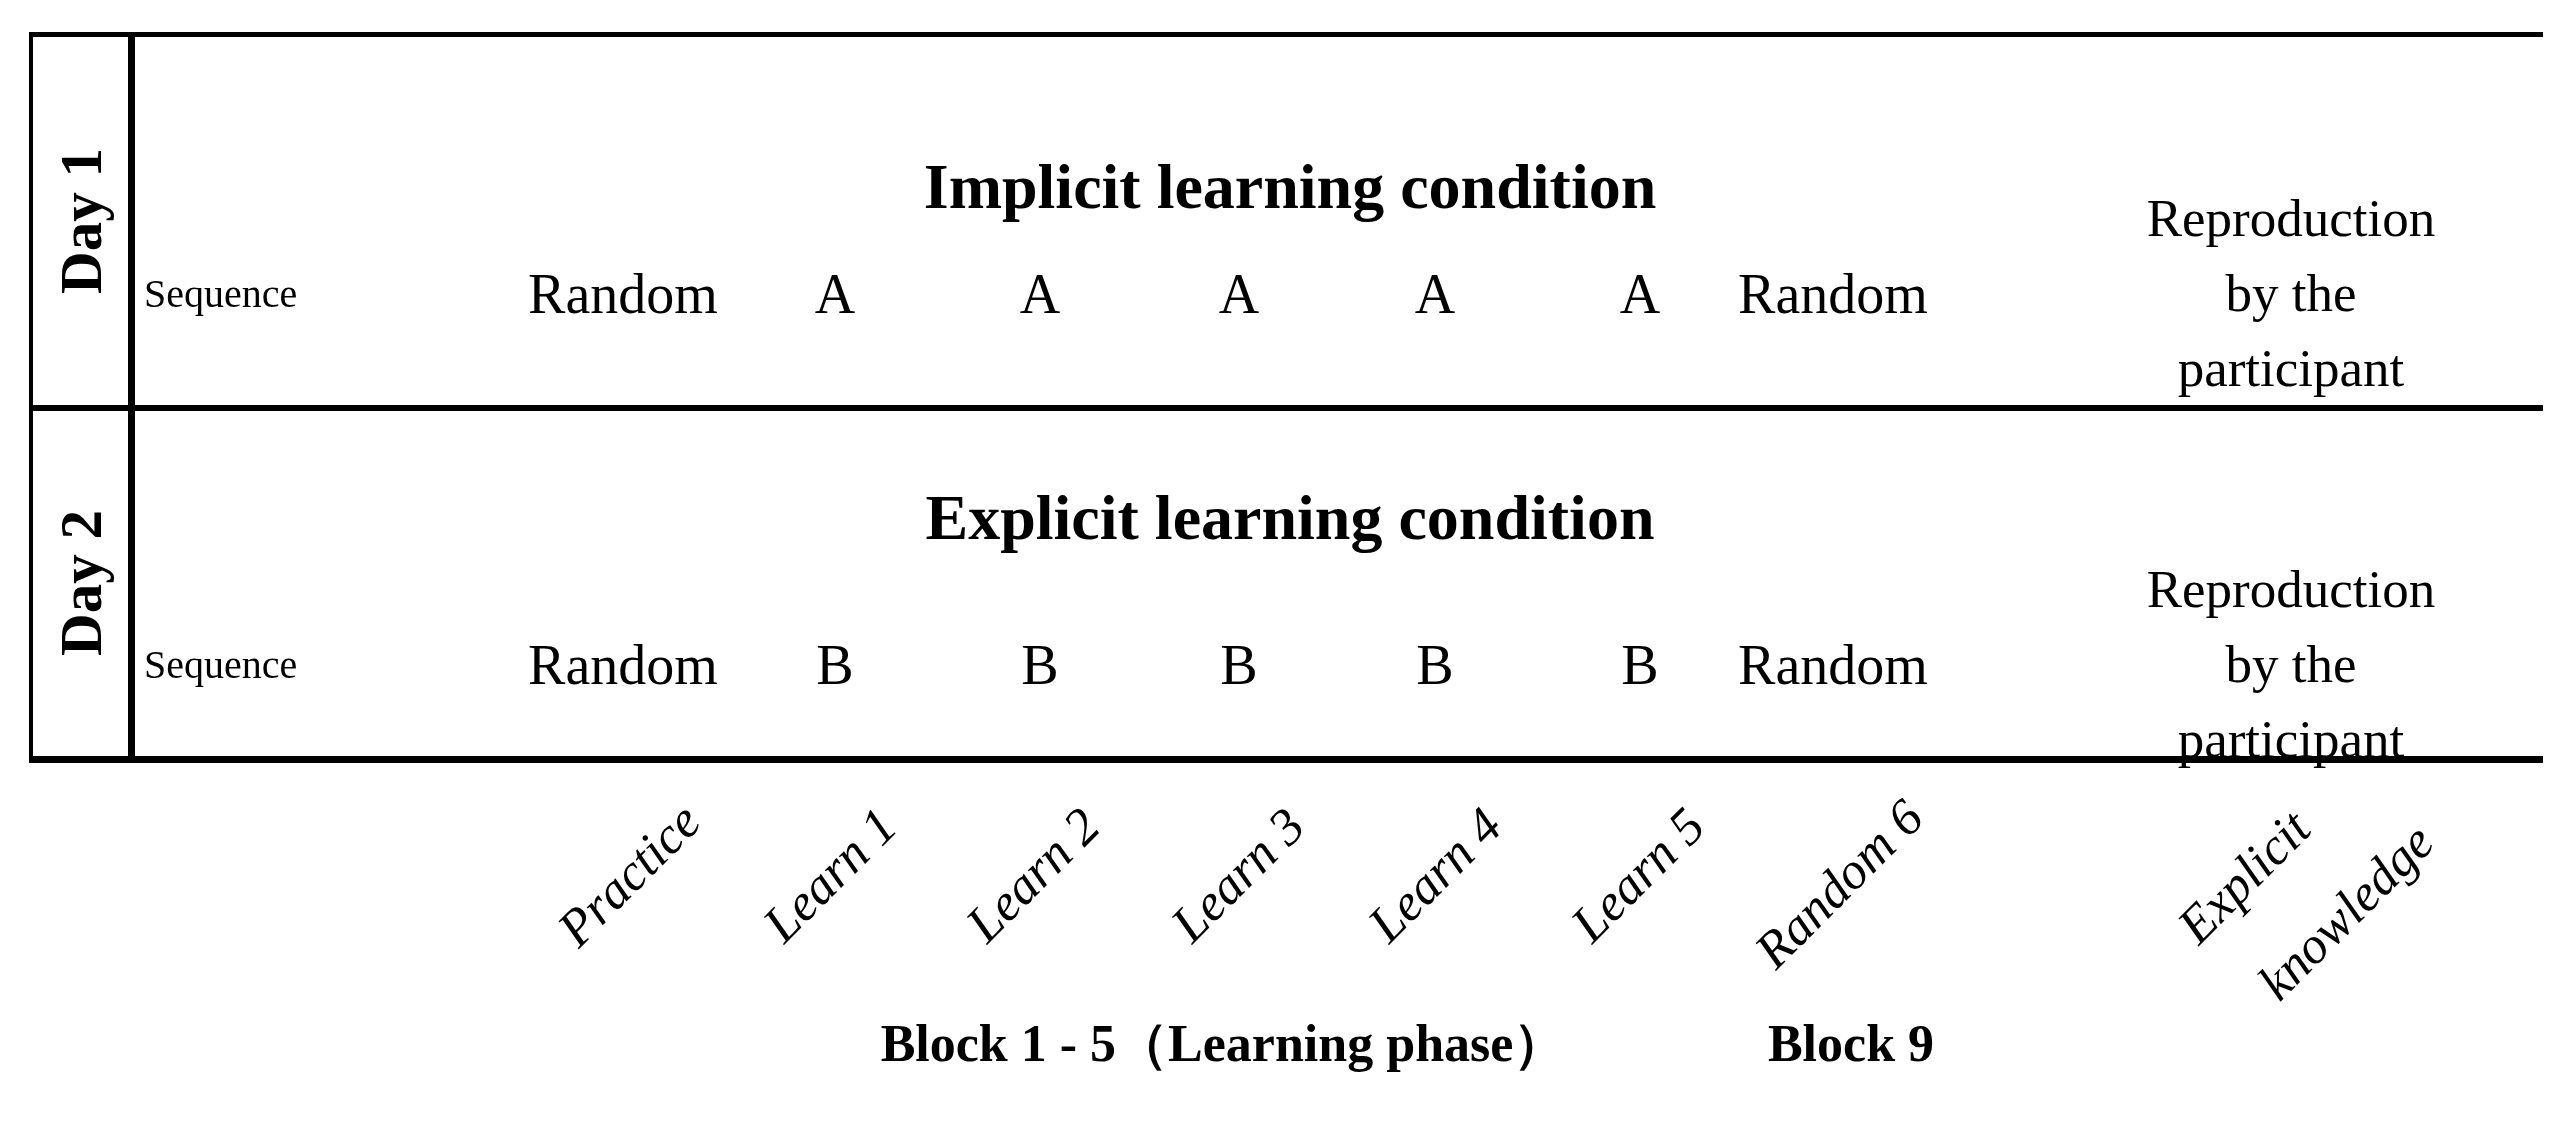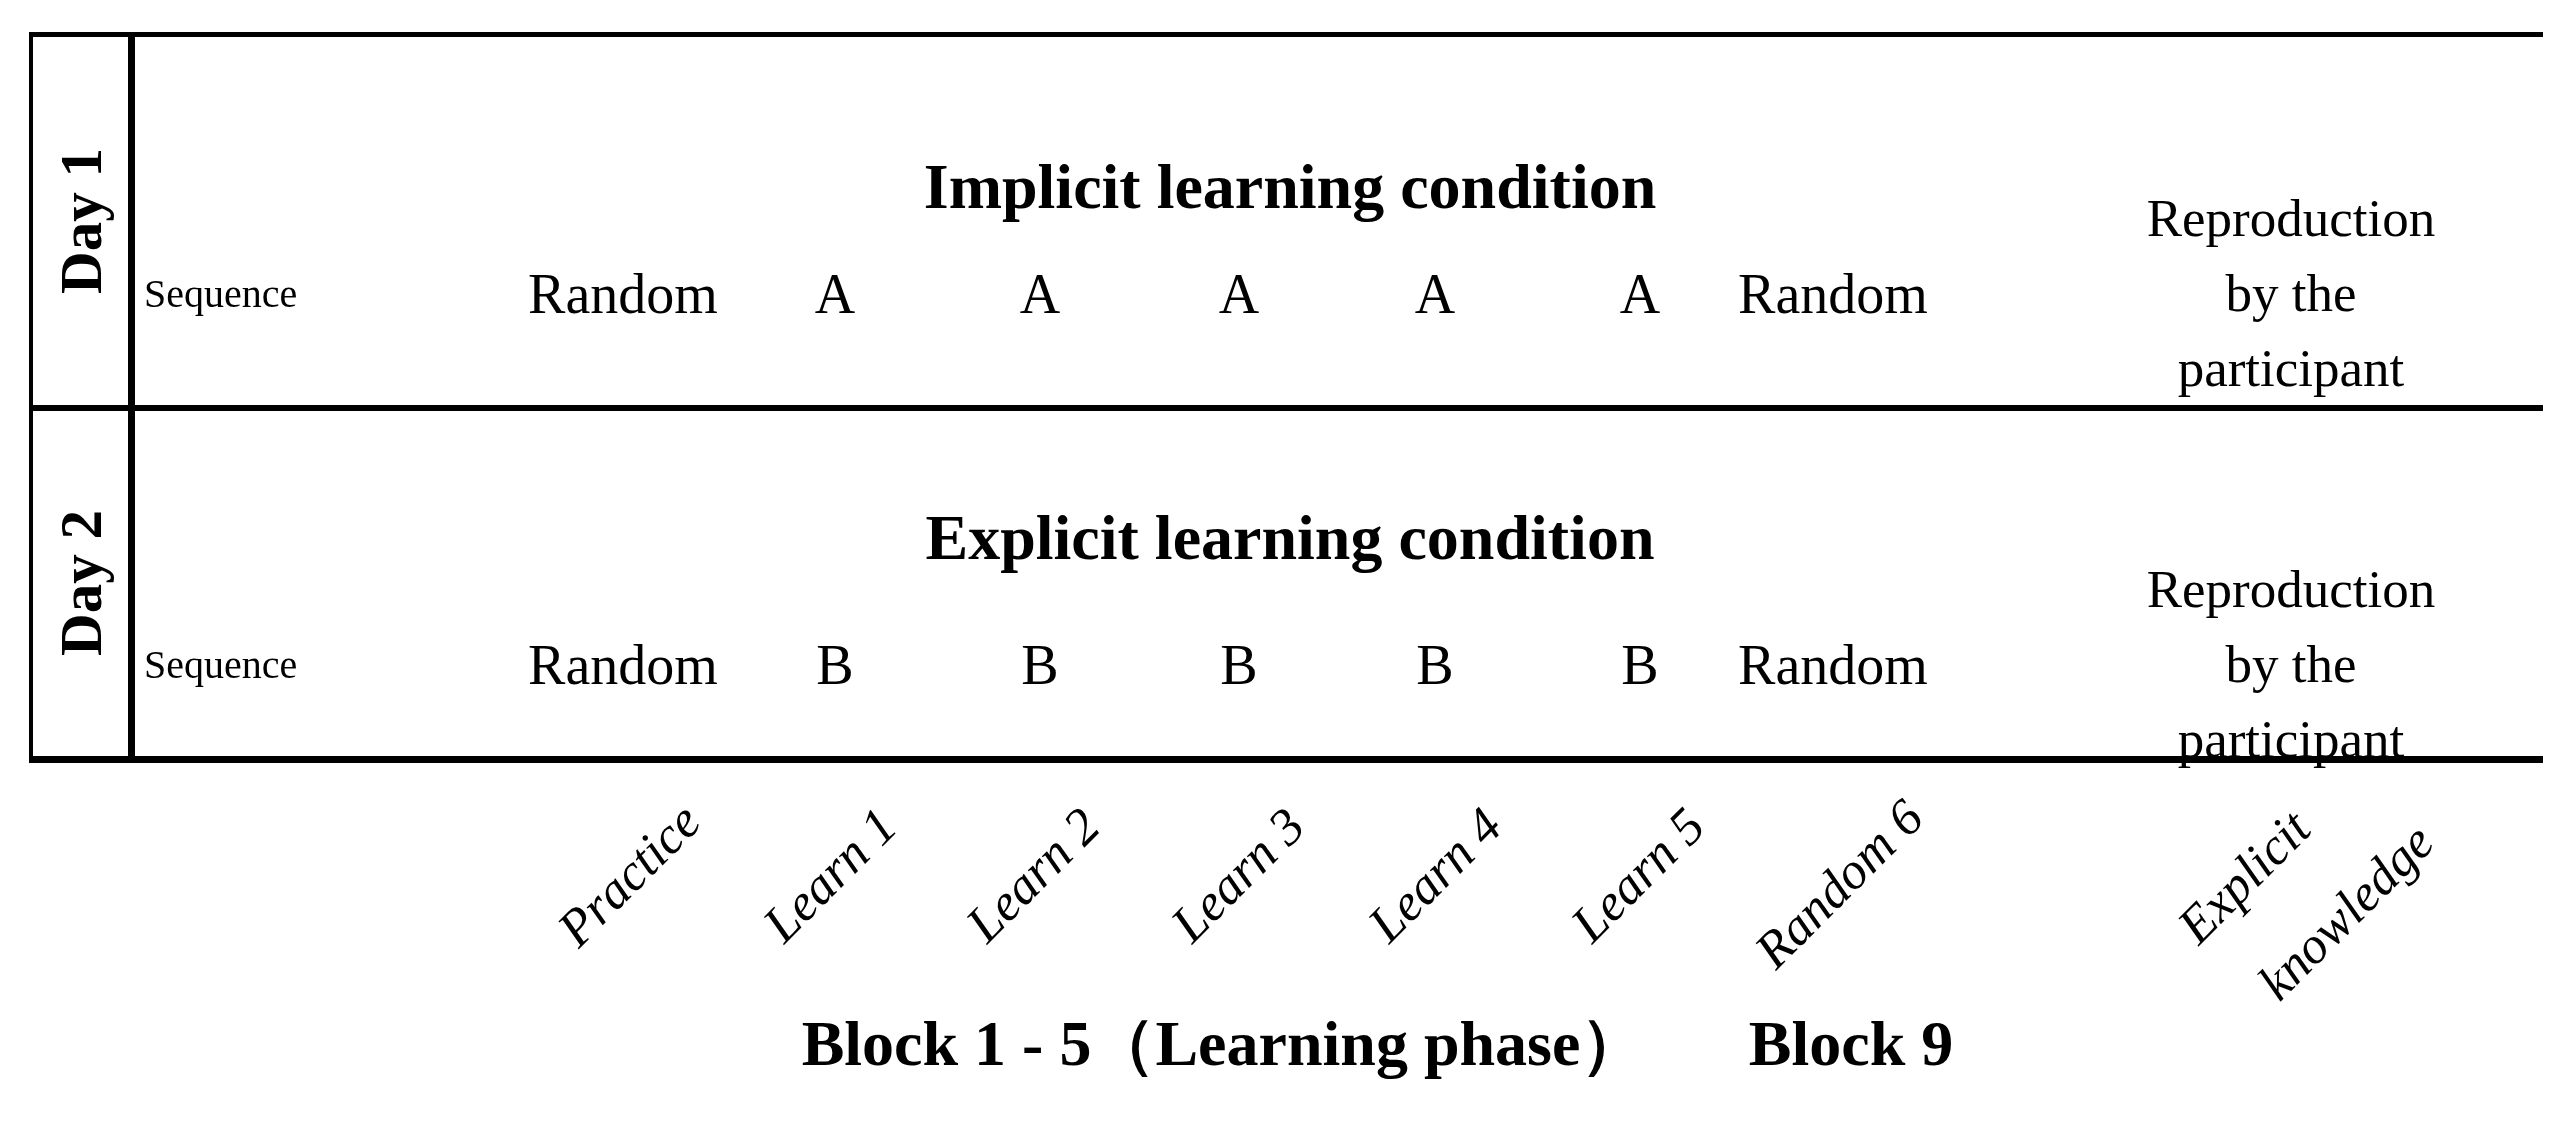--- a/index.html
+++ b/index.html
@@ -41,21 +41,21 @@
   .row-title {
     position: absolute;
     left: 1290px;
     font-size: 64px;
     line-height: 64px;
     font-weight: bold;
     white-space: nowrap;
     transform: translateX(-50%);
   }
   .title1 { top: 115px; margin-top: 40px; }
-  .title2 { top: 486px; margin-top: 20px; }
+  .title2 { top: 486px; }
 
   .seq-label {
     position: absolute;
     left: 144px;
     font-size: 40px;
     line-height: 56px;
     white-space: nowrap;
   }
   .seq-item {
     position: absolute;
@@ -100,21 +100,21 @@
   .bl4 { left: 1238px; top: 875px; }
   .bl5 { left: 1435px; top: 875px; }
   .bl6 { left: 1638px; top: 875px; }
   .bl7 { left: 1839px; top: 884px; }
   .bl8a { left: 2244px; top: 877px; }
   .bl8b { left: 2346px; top: 912px; }
 
   .caption {
     position: absolute;
     top: 1012px;
-    font-size: 64px;
+    font-size: 52px;
     line-height: 63px;
     font-weight: bold;
     white-space: nowrap;
     transform: translateX(-50%);
   }
   .cap1 { left: 1223px; }
   .cap2 { left: 1851px; }
 </style>
 </head>
 <body>

